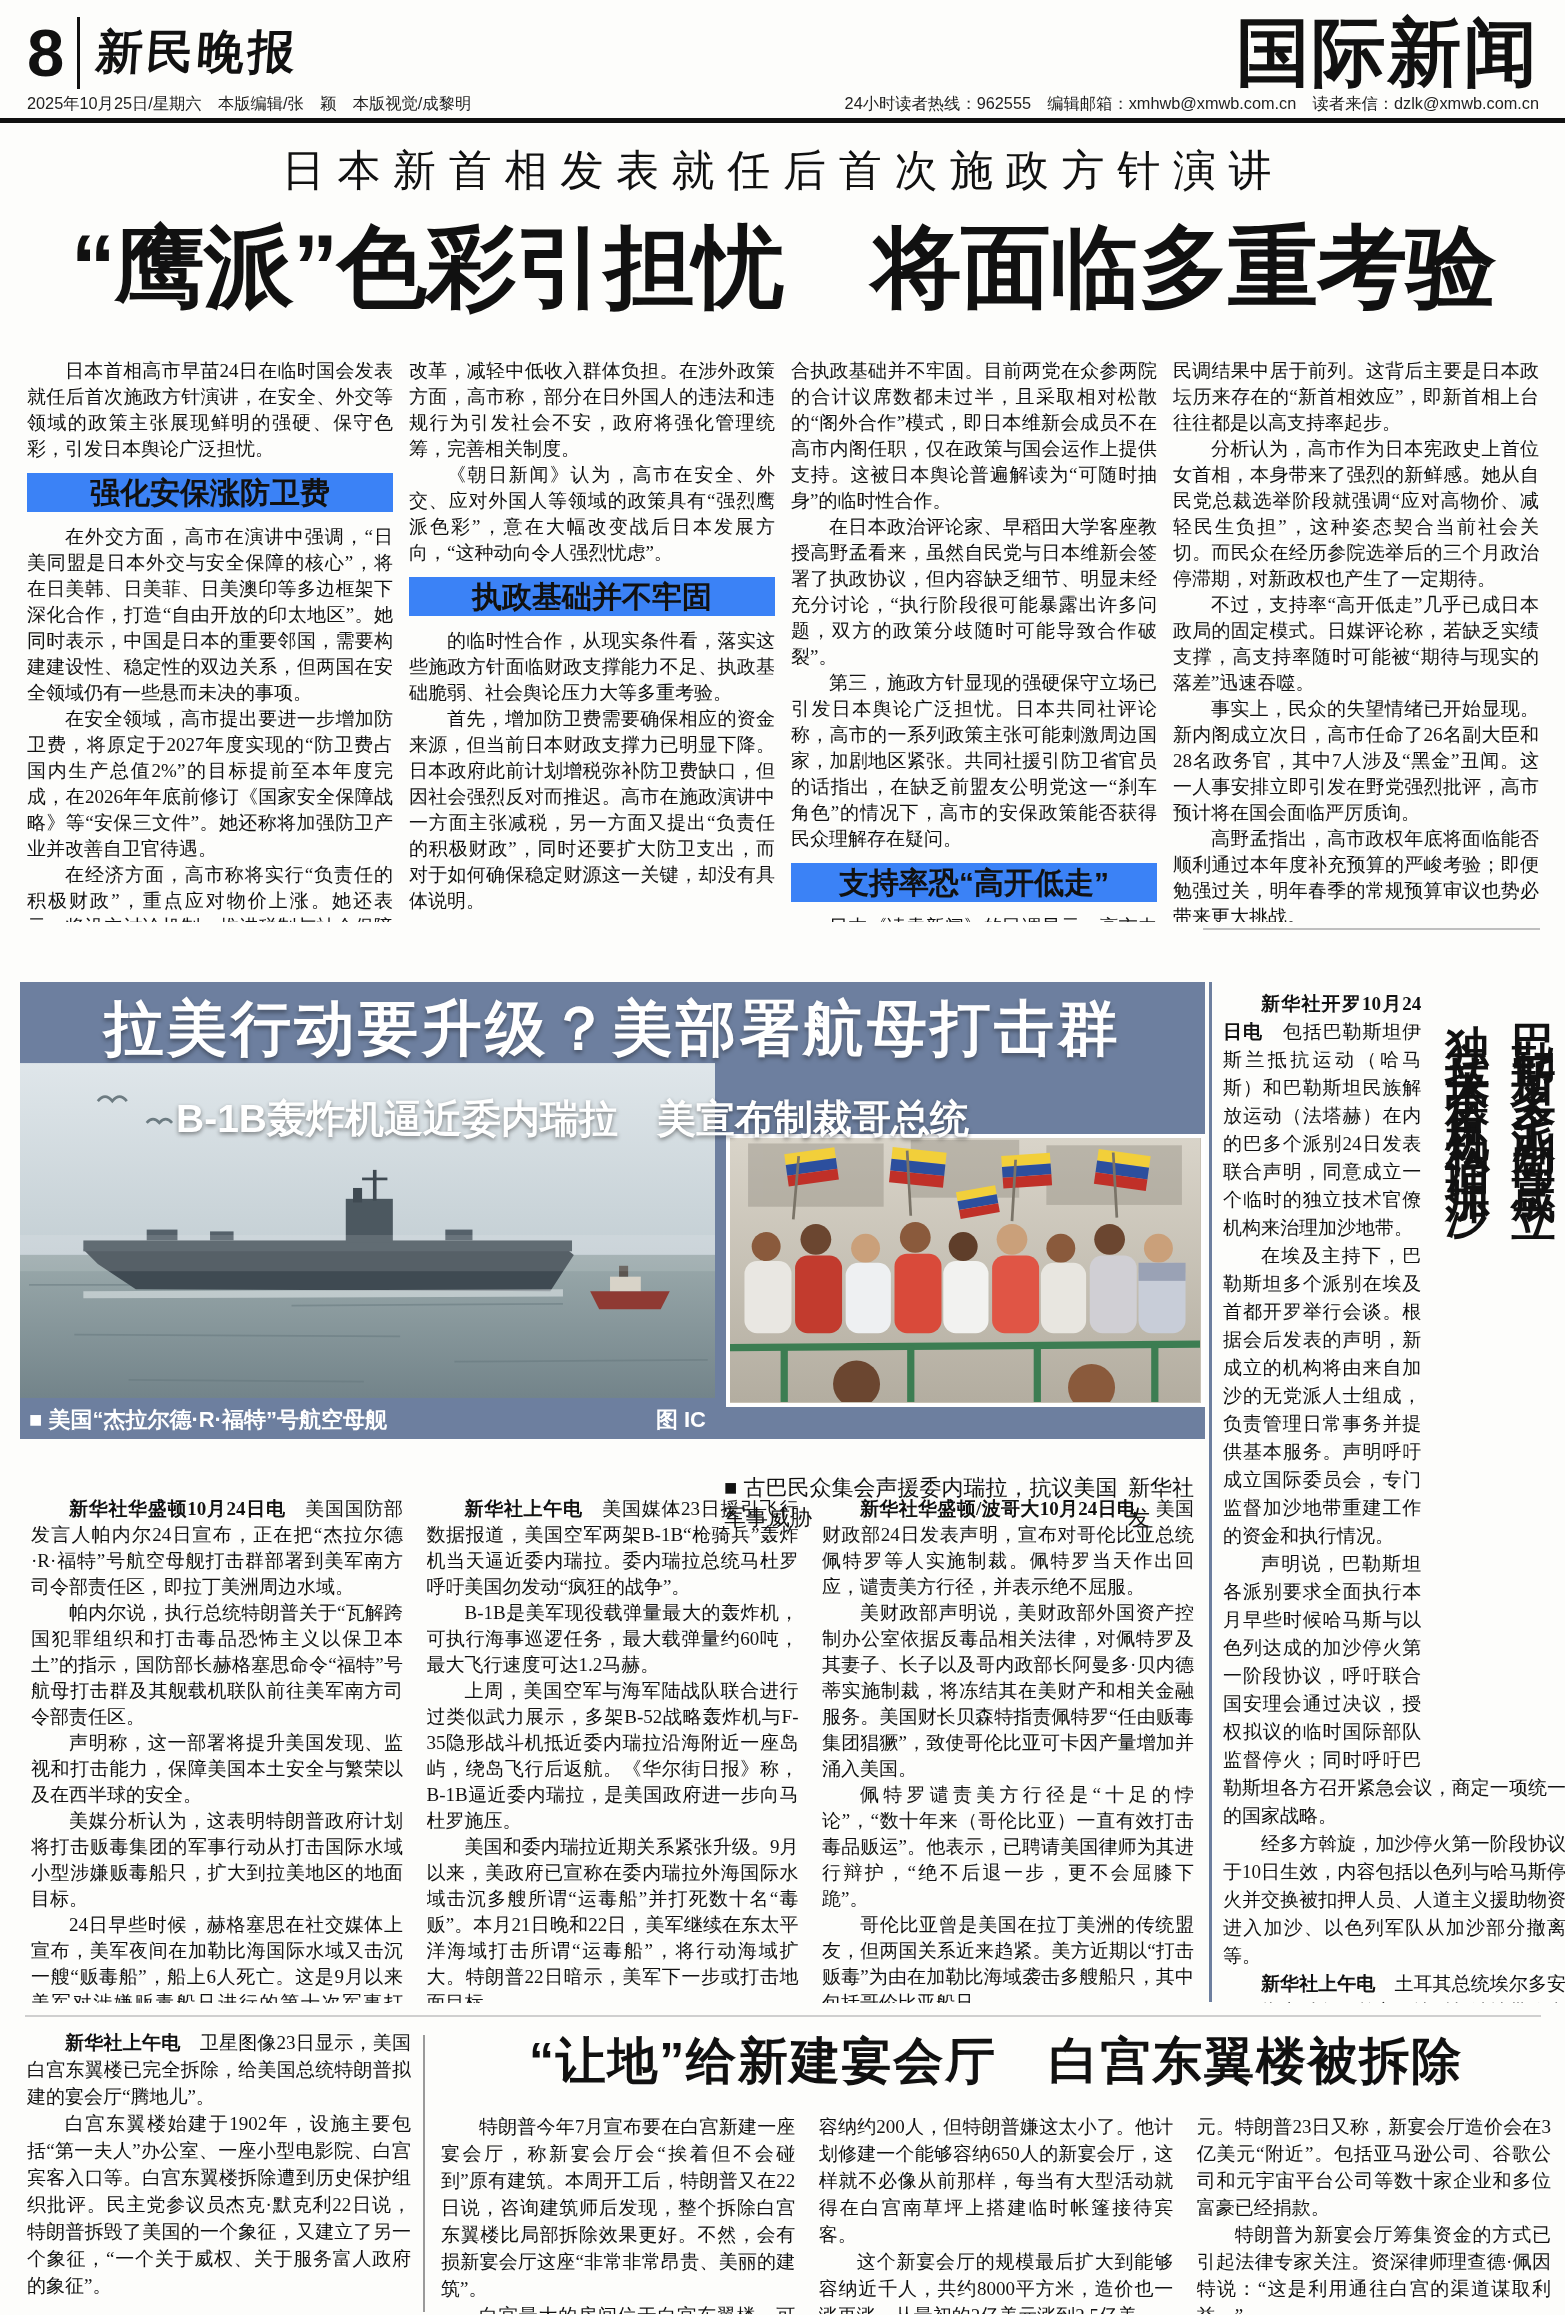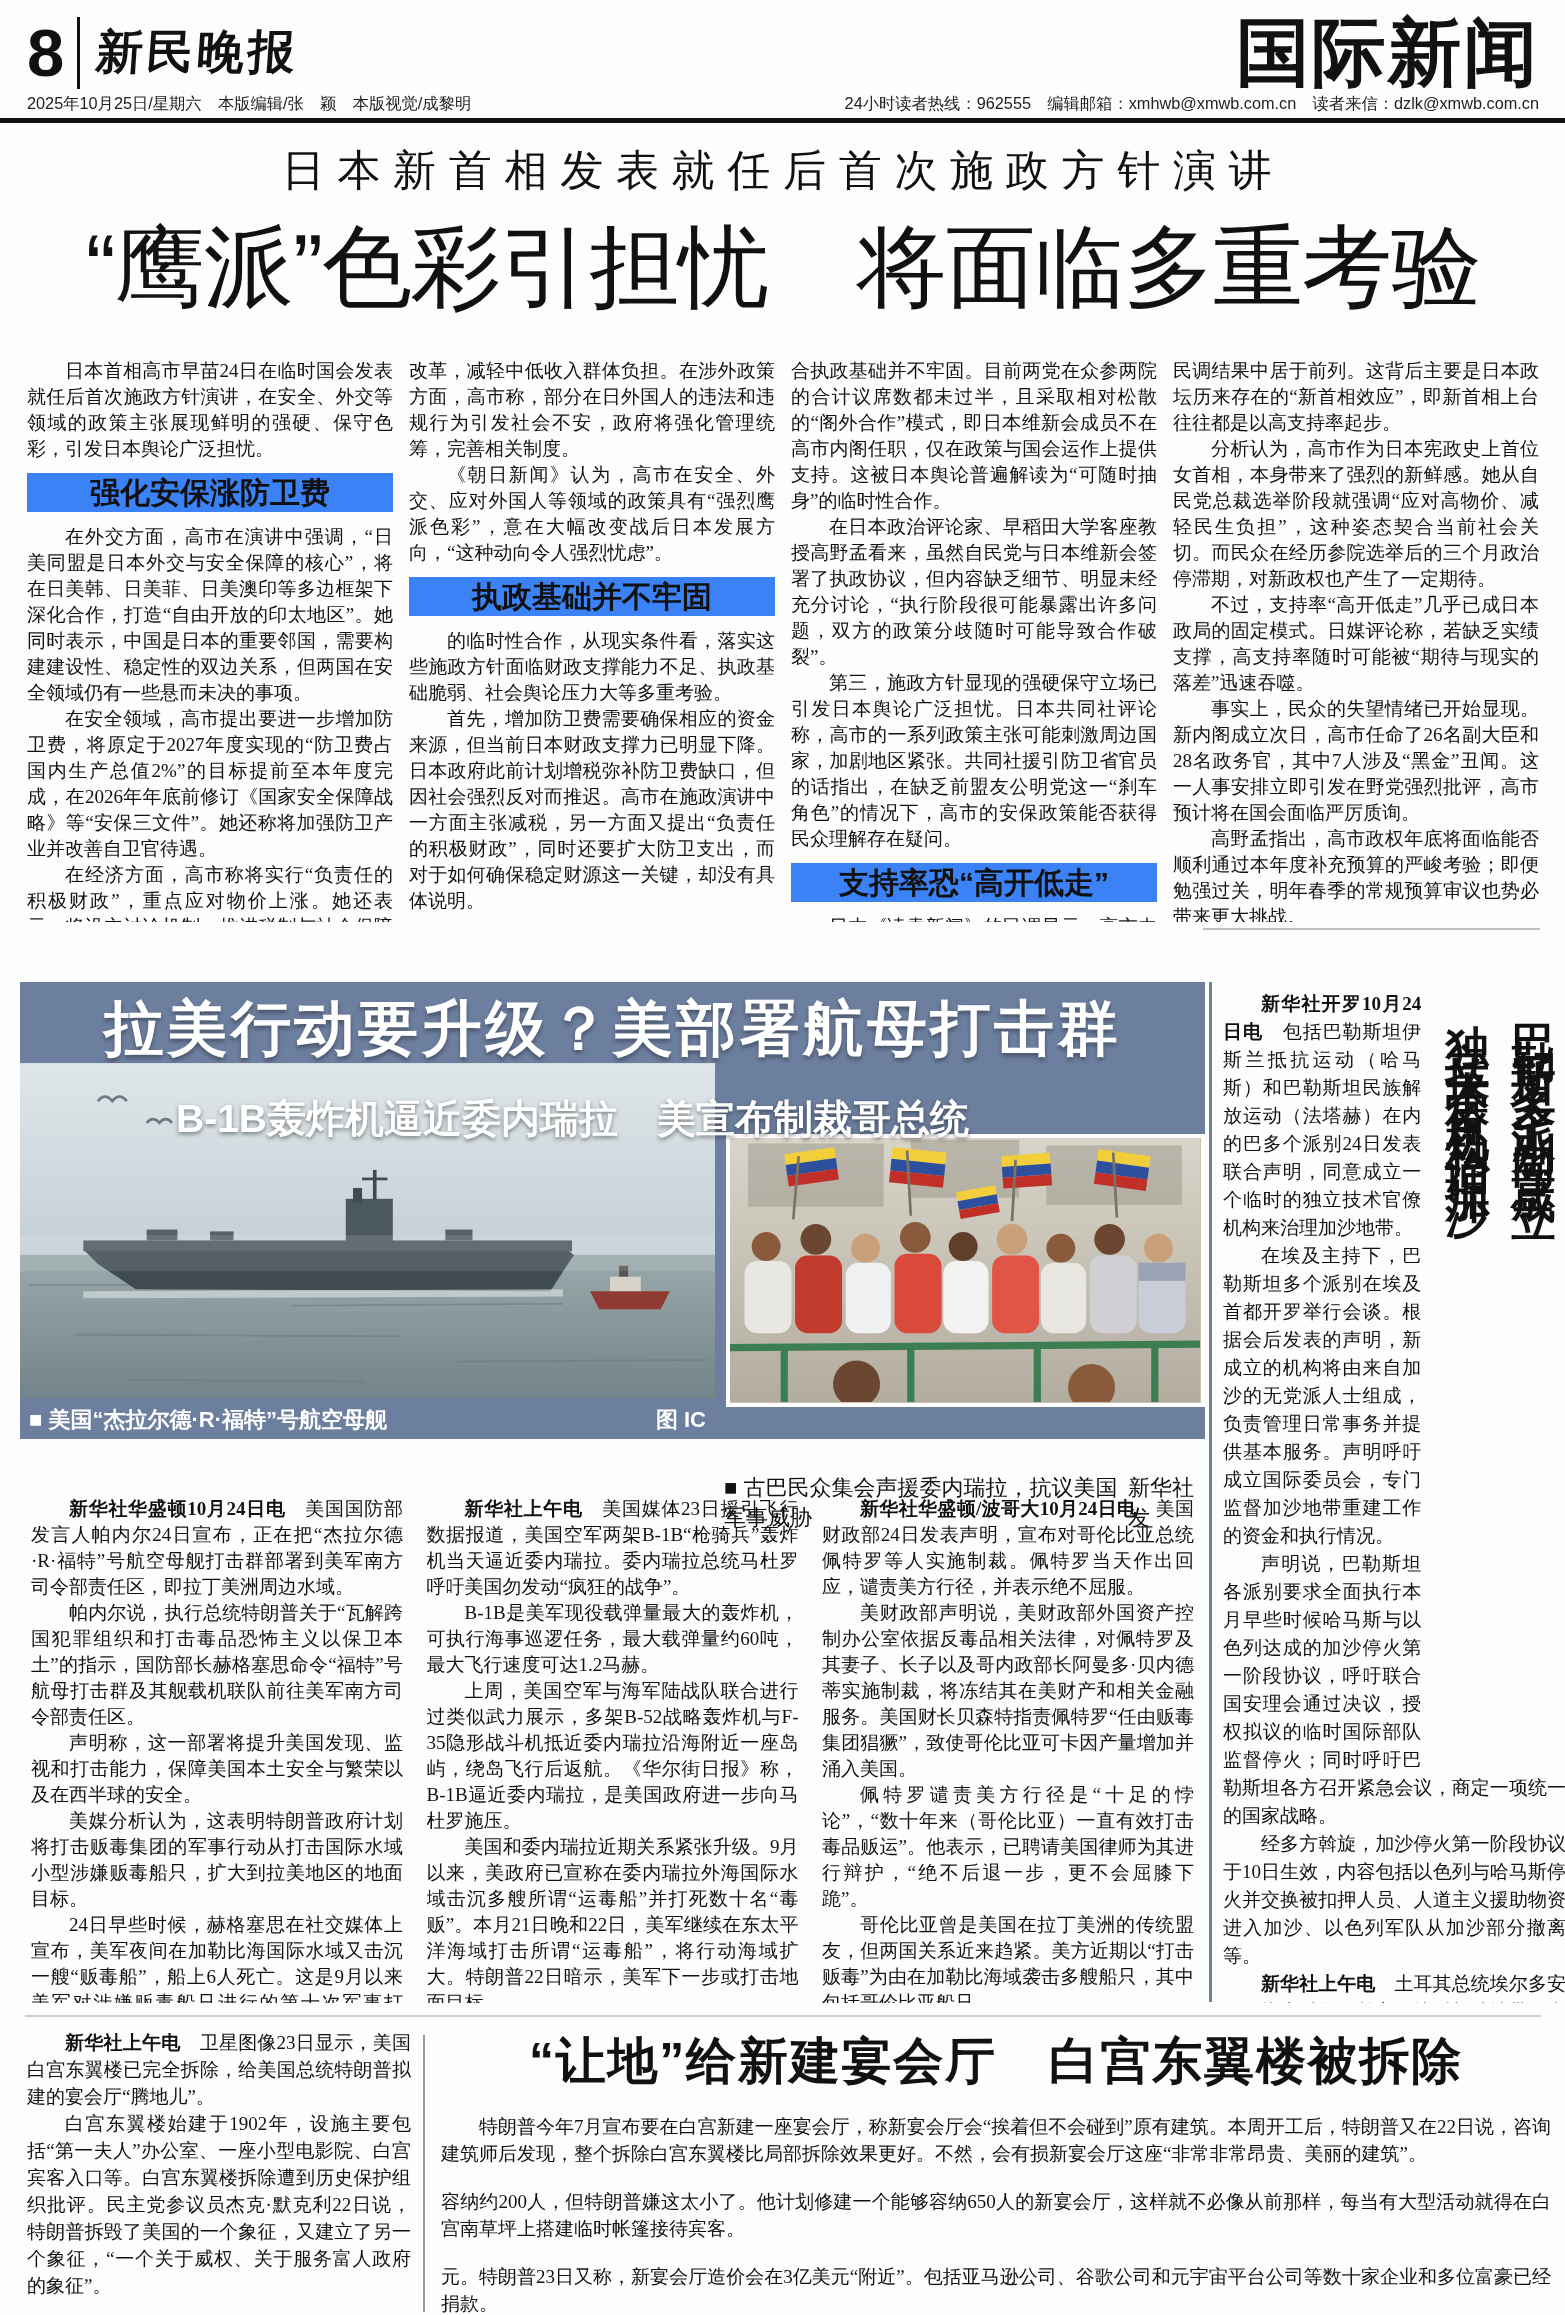--- a/index.html
+++ b/index.html
@@ -13,21 +13,21 @@
   .masthead{font-size:47px;font-weight:900;transform:skewX(-4deg);letter-spacing:3.6px;}
   .section-title{margin-left:auto;font-size:74px;font-weight:900;letter-spacing:1.8px;
        font-family:"Liberation Sans",sans-serif;line-height:1;}
   .infoline{position:absolute;top:93px;left:27px;right:27px;display:flex;justify-content:space-between;
        font-size:16.3px;color:#222;font-family:"Liberation Sans",sans-serif;}
   .black-rule{position:absolute;top:118px;left:0;width:100%;height:5.4px;background:#111;}
 
   
   .japan{position:absolute;top:127px;left:27px;right:27px;}
   .kicker{text-align:center;font-size:43px;letter-spacing:12.7px;margin-top:14.5px;font-weight:500;}
-  .jp-headline{text-align:center;font-size:90px;font-weight:400;letter-spacing:-0.9px;margin-top:7.2px;
+  .jp-headline{text-align:center;font-size:90px;font-weight:700;letter-spacing:-0.9px;margin-top:7.2px;
        font-family:"Liberation Sans",sans-serif;white-space:nowrap;}
   .jp-cols{margin-top:29px;display:flex;gap:16px;height:564px;overflow:hidden;}
   .col{flex:1;overflow:hidden;}
   .bodytext{font-size:19px;line-height:26px;text-align:justify;}
   .para{margin:0;text-indent:2em;}
   .para.noind{text-indent:0;}
   .para b.lead{font-family:Liberation Serif, serif;}
   .subhead{background:#3b82f6;font-family:"Liberation Sans",sans-serif;font-weight:700;font-size:30px;
        text-align:center;padding:6.3px 0;margin:11.8px 0;}
 
@@ -57,21 +57,21 @@
        font-size:44px;font-weight:700;letter-spacing:15.4px;line-height:66px;}
 
   
   .bottom-rule{position:absolute;top:2015px;left:25px;right:25px;height:1.8px;background:#cfcfcf;}
   .wh-left{position:absolute;top:2029px;left:27px;width:384px;height:285px;overflow:hidden;}
   .smalltext{font-size:19px;line-height:27px;text-align:justify;}
   .wh-vline{position:absolute;top:2035px;left:423px;width:1.8px;height:277px;background:#9a9a9a;}
   .wh-main{position:absolute;top:2028px;left:441px;right:15px;}
   .wh-headline{text-align:center;font-size:50px;font-weight:900;letter-spacing:1.8px;
        font-family:"Liberation Sans",sans-serif;}
-  .wh-cols{margin-top:18px;display:flex;gap:23.5px;height:201px;overflow:hidden;flex-direction:column;}
+  .wh-cols{margin-top:18px;display:flex;gap:23.5px;height:201px;overflow:hidden;}
 </style>
 </head>
 <body>
 
 <div class="header">
   <div class="pagenum">8</div>
   <div class="head-divider"></div>
   <div class="masthead">新民晚报</div>
   <div class="section-title">国际新闻</div>
 </div>

